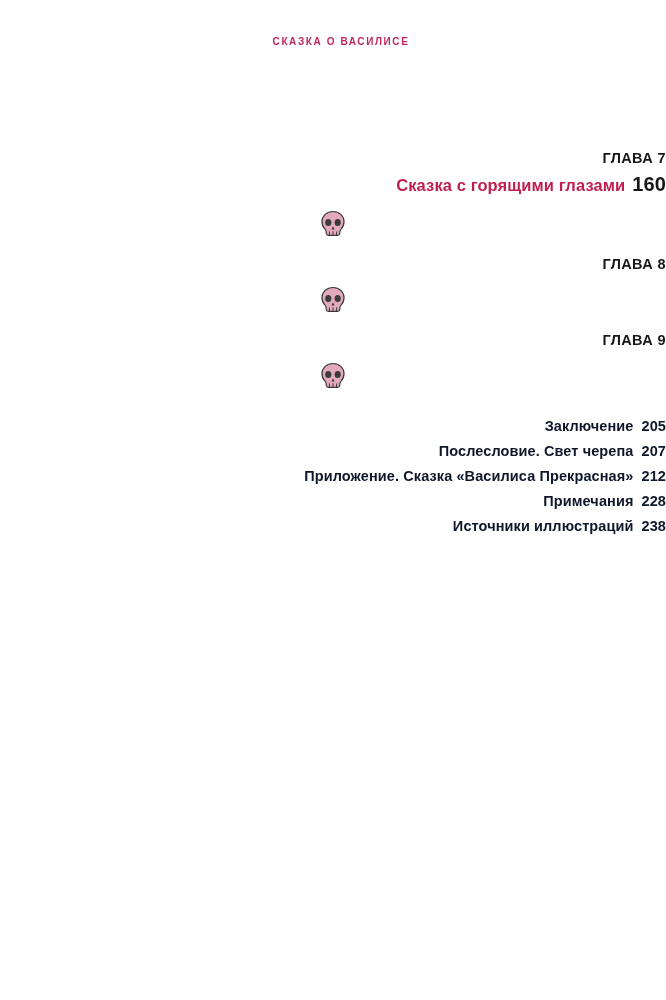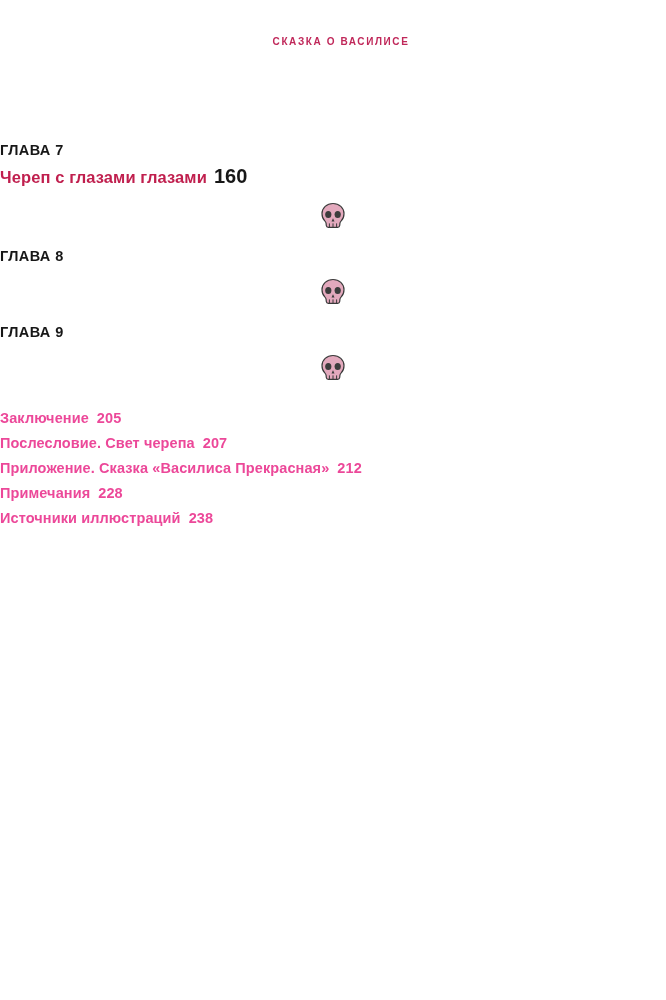--- a/index.html
+++ b/index.html
@@ -26,24 +26,24 @@
     left: 8px;
     width: 100%;
     text-align: center;
     font-size: 10px;
     letter-spacing: 1.6px;
     color: #c0285a;
     font-weight: 600;
   }
   .toc {
     position: absolute;
-    top: 142px;
+    top: 150px;
     left: 0;
     width: 100%;
-    text-align: left;
+    text-align: right;
   }
   .chapter-block {
     margin-bottom: 0;
   }
   .chapter-label {
     font-size: 14.5px;
     font-weight: bold;
     color: #171717;
     letter-spacing: 0.4px;
     margin-bottom: 7px;
@@ -65,41 +65,41 @@
     width: 34px;
     height: 34px;
     display: block;
   }
   .back-matter {
     margin-top: 20px;
   }
   .bm-row {
     font-size: 14.5px;
     font-weight: bold;
-    color: #ec4899;
+    color: #0f172a;
     line-height: 25px;
     letter-spacing: 0.1px;
   }
   .bm-row .pg {
     margin-left: 8px;
   }
 </style>
 </head>
 <body>
 
 <div class="page">
 
   <div class="running-head">СКАЗКА О ВАСИЛИСЕ</div>
 
   <div class="toc">
 
     <div class="chapter-block">
       <div class="chapter-label">ГЛАВА 7</div>
       <div class="chapter-title-row">
-        <span>Череп с глазами глазами</span><span class="pg">160</span>
+        <span>Сказка с горящими глазами</span><span class="pg">160</span>
       </div>
     </div>
     <svg class="skull" viewBox="0 0 34 34" xmlns="http://www.w3.org/2000/svg">
       <path d="M17 3.5c-6.2 0-11 4.3-11 10.2 0 3.4 1.3 5.6 2.8 7.1.8.8 1.2 1.5 1.3 2.6l.2 2.1c.1 1.1 1 1.9 2.1 1.9h9.2c1.1 0 2-.8 2.1-1.9l.2-2.1c.1-1.1.5-1.8 1.3-2.6 1.5-1.5 2.8-3.7 2.8-7.1 0-5.9-4.8-10.2-11-10.2z" fill="#e3a9bd" stroke="#3a3a3a" stroke-width="1.2"></path>
       <ellipse cx="12.3" cy="14.6" rx="3.1" ry="3.5" fill="#3c3c3c"></ellipse>
       <ellipse cx="21.7" cy="14.6" rx="3.1" ry="3.5" fill="#3c3c3c"></ellipse>
       <path d="M17 18.2l-1.5 3.2h3z" fill="#3c3c3c"></path>
       <path d="M13.4 23.4v3.8M17 23.4v3.8M20.6 23.4v3.8" stroke="#3a3a3a" stroke-width="1"></path>
     </svg>
 

